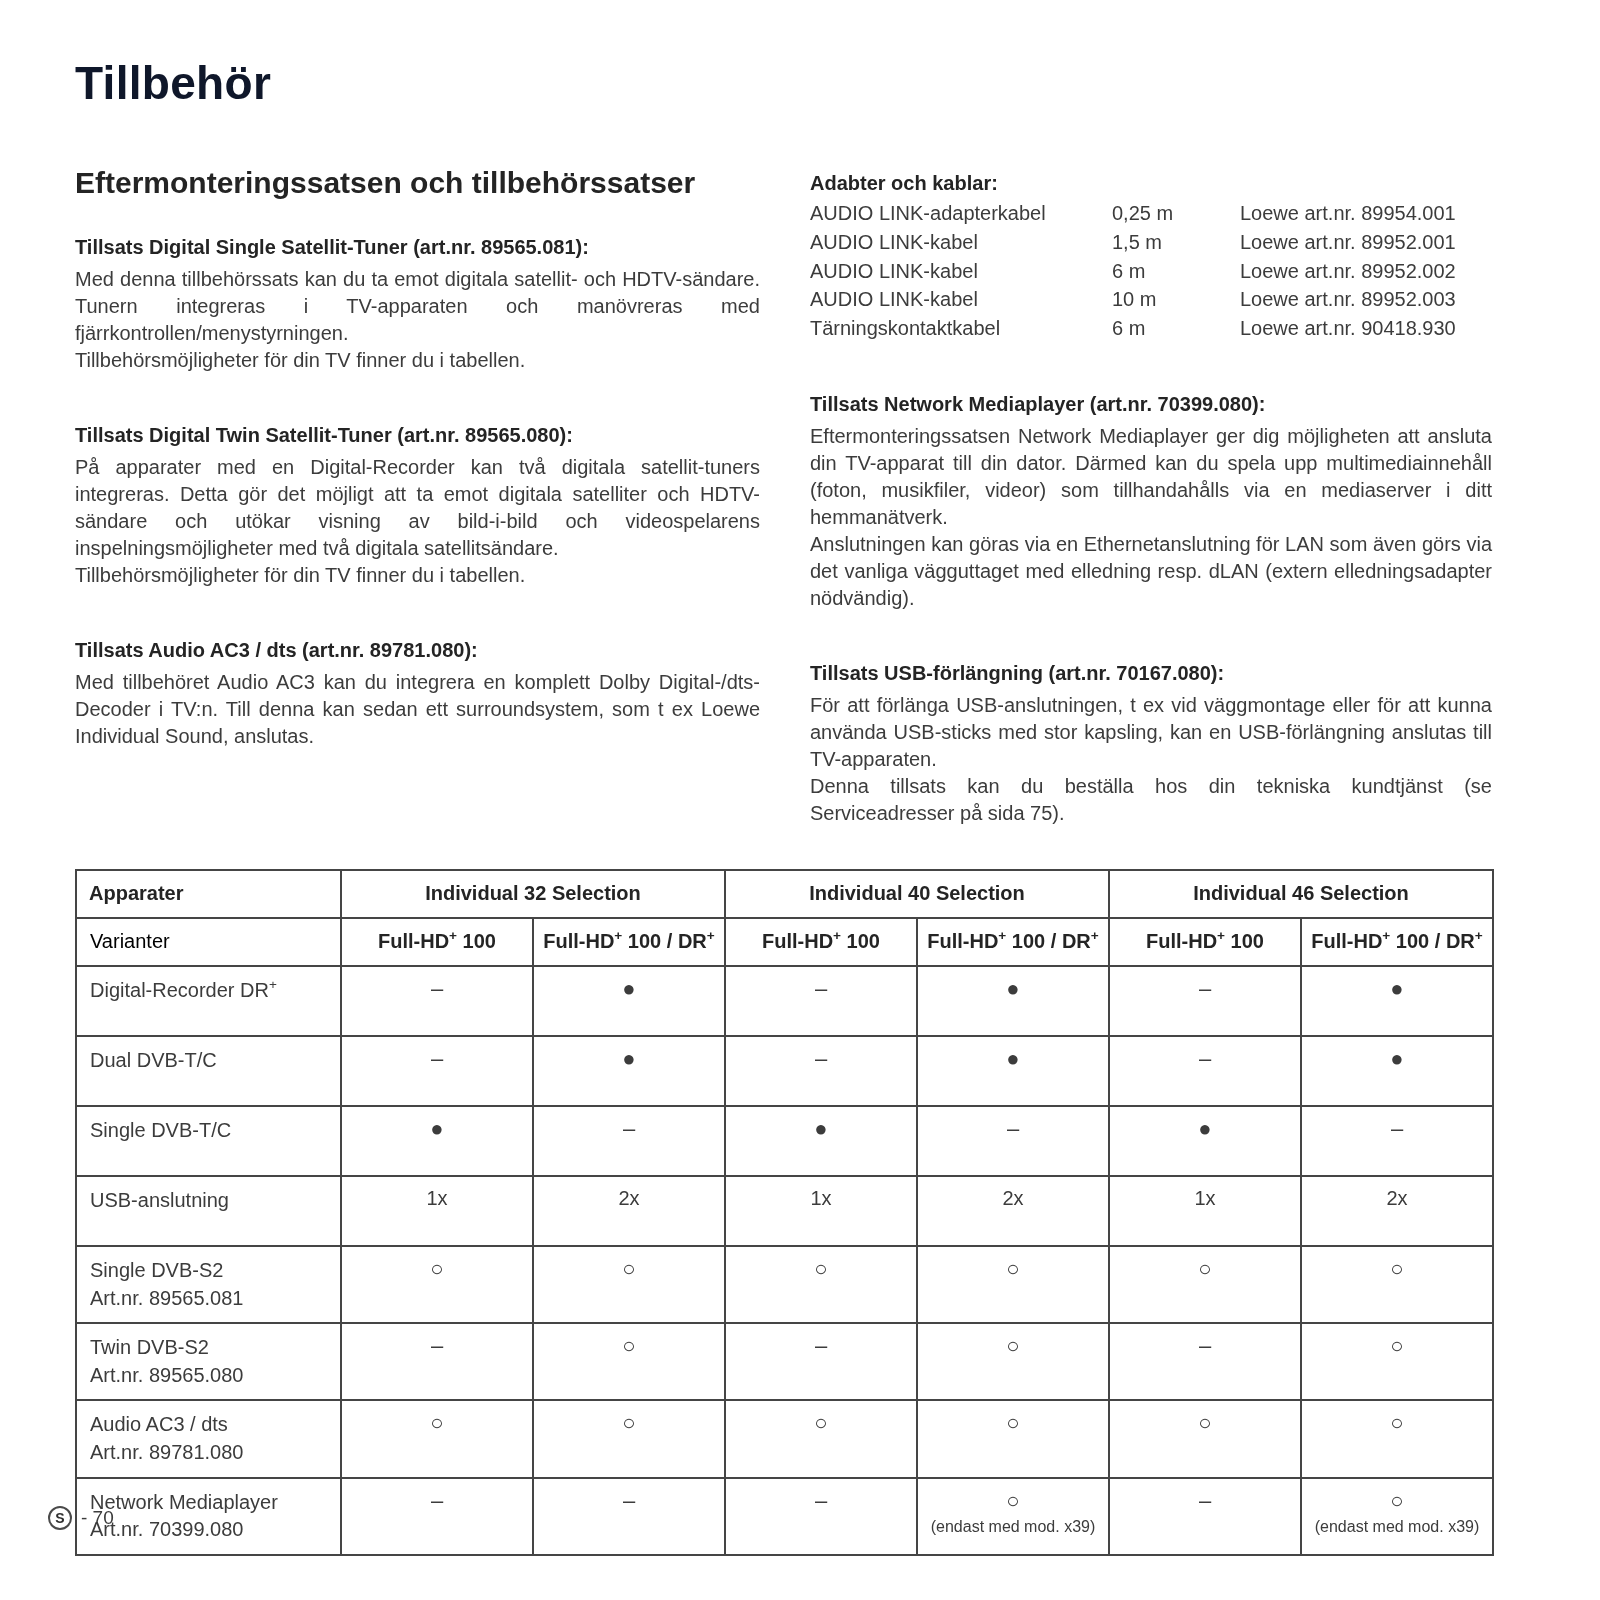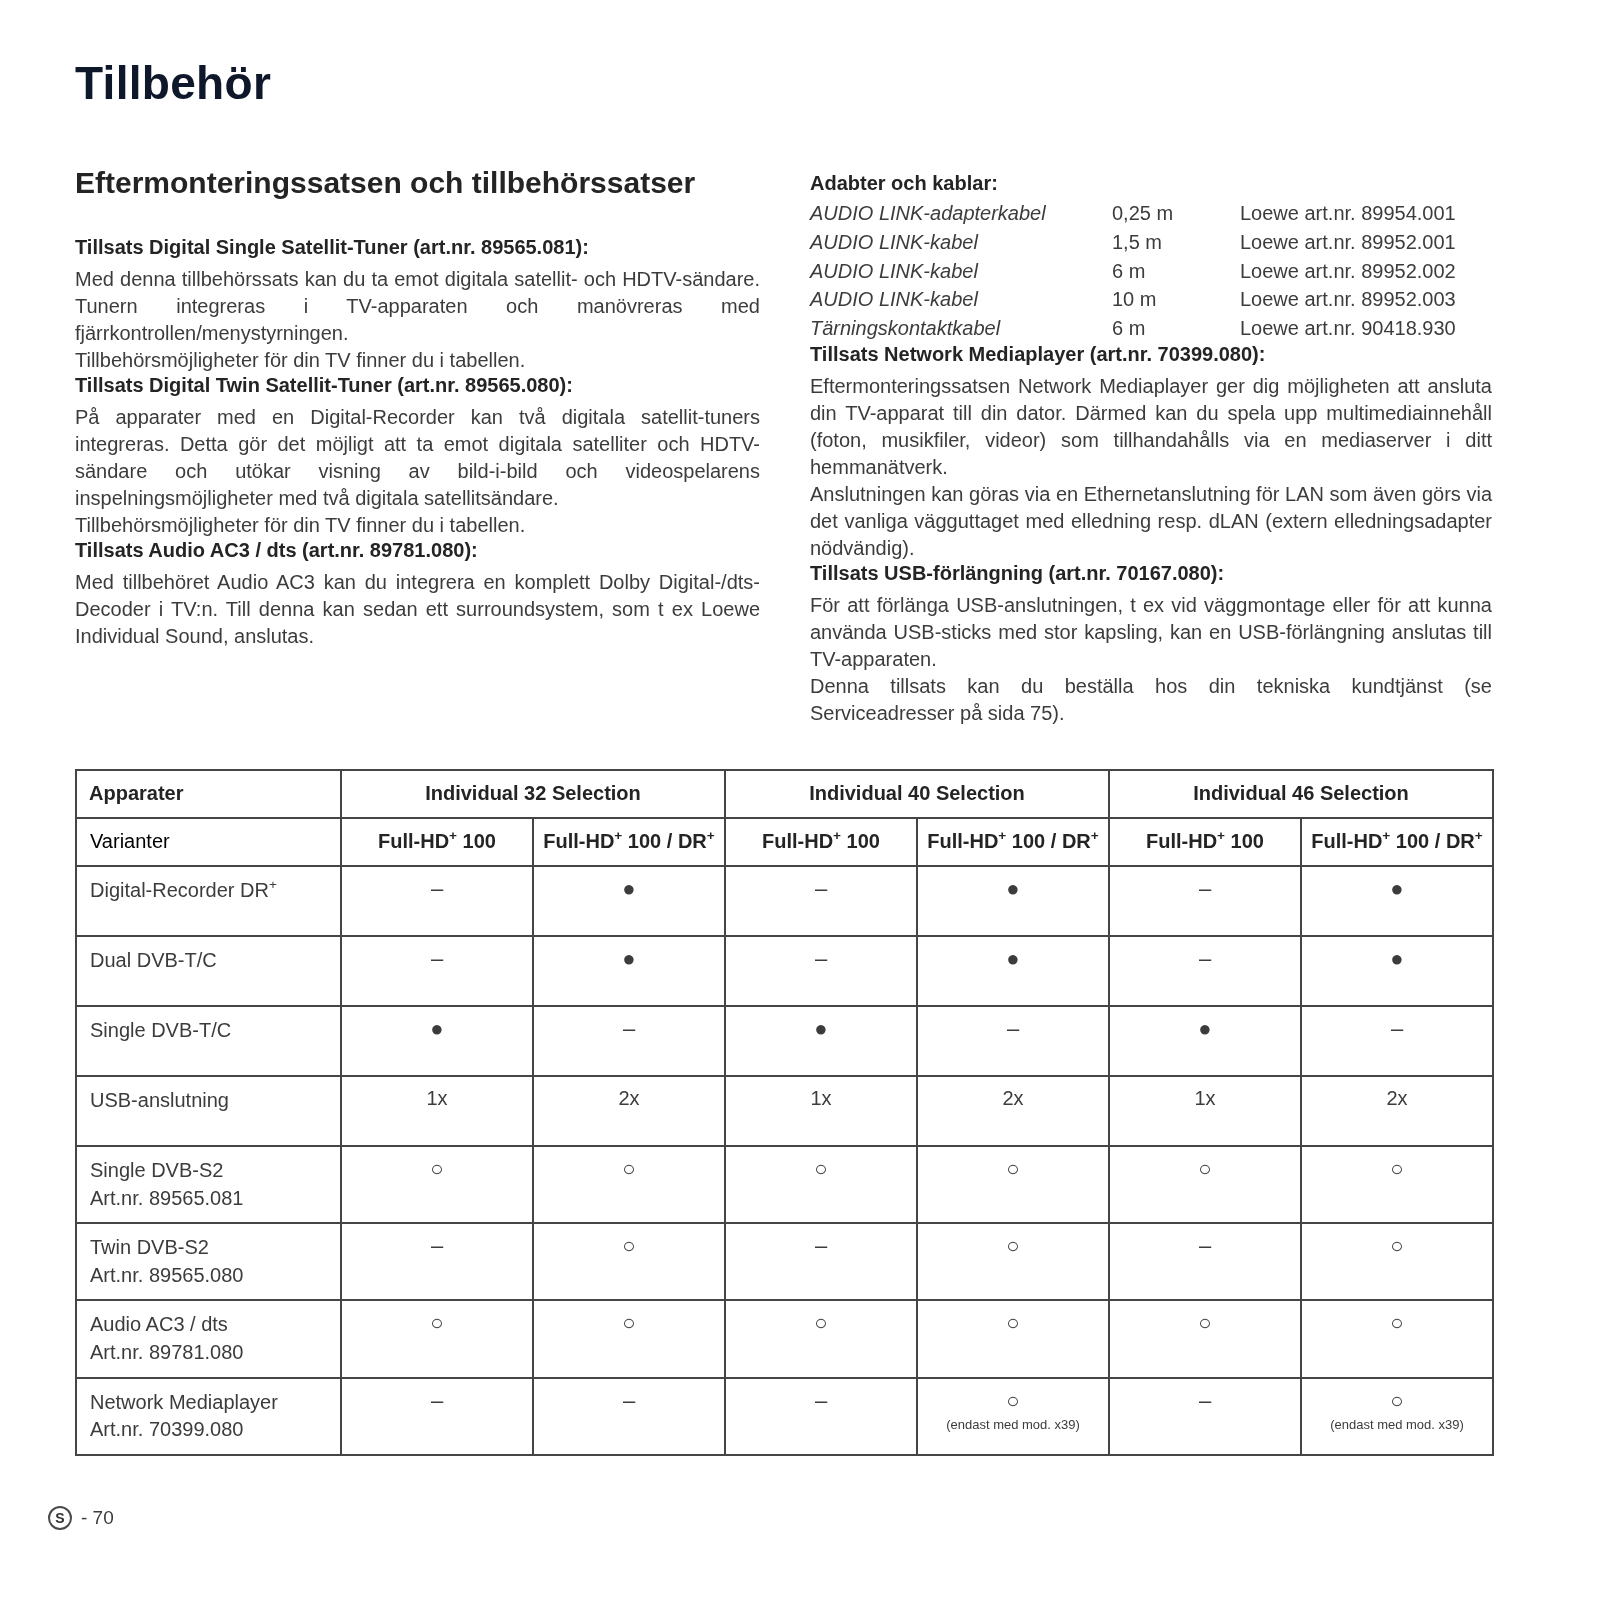--- a/index.html
+++ b/index.html
@@ -17,36 +17,36 @@
     font-size: 46px; font-weight: bold; color: #0f172a;
     margin: 0; letter-spacing: 0.3px;
   }
 
   .columns { display: flex; gap: 50px; margin-top: 56px; align-items: flex-start; }
   .col-left  { width: 685px; flex: none; }
   .col-right { width: 682px; flex: none; }
 
   h2.col-heading { font-size: 30px; font-weight: bold; color: #242424; margin: 0; }
 
-  .sub-section { }
+  .sub-section { margin-top: 50px; }
   .sub-section.first-left { margin-top: 36px; }
 
   .subhead {
     font-size: 20px; font-weight: bold; color: #242424; margin: 0 0 7px 0;
   }
   .subhead.adapters-heading { margin-top: 6px; margin-bottom: 4px; }
 
   .body-text {
     font-size: 20px; line-height: 1.35; margin: 0;
     text-align: justify; white-space: pre-line;
   }
 
   .adapter-list { }
   .adapter-row { display: flex; font-size: 20px; line-height: 1.44; }
-  .ad-name   { width: 302px; font-style: italic; }
+  .ad-name   { width: 302px; }
   .ad-length { width: 128px; }
   .ad-art    { flex: 1; }
 
   
   table.compat {
     border-collapse: collapse; width: 1417px; margin-top: 42px;
     table-layout: fixed;
   }
   .compat .cell { border: 2px solid #454545; }
   .compat th {
@@ -58,21 +58,21 @@
     text-align: left; padding-left: 13px; font-weight: normal; color: #000000;
   }
   .compat td { height: 48px; vertical-align: top; font-size: 20px; padding-top: 10px; }
   .compat td.rowlabel {
     text-align: left; padding-left: 13px; padding-right: 8px;
     padding-bottom: 10px; line-height: 1.38;
   }
   .compat td.val { text-align: center; }
   .compat td.val.symbol, .compat td.val .sym { font-size: 22px; line-height: 1.1; }
   .compat td.val.text { font-size: 20px; }
-  .compat td.val .note { font-size: 13px; margin-top: 5px; line-height: 1.1; }
+  .compat td.val .note { font-size: 16px; margin-top: 5px; line-height: 1.1; }
   sup { font-size: 68%; vertical-align: super; line-height: 0; }
 
   
   .footer {
     position: absolute; left: 48px; top: 1506px;
     display: flex; align-items: center; gap: 9px;
     font-size: 19px; color: #3c3c3c;
   }
   .circle-s {
     width: 24px; height: 24px; border: 2px solid #4a4a4a; border-radius: 50%;

